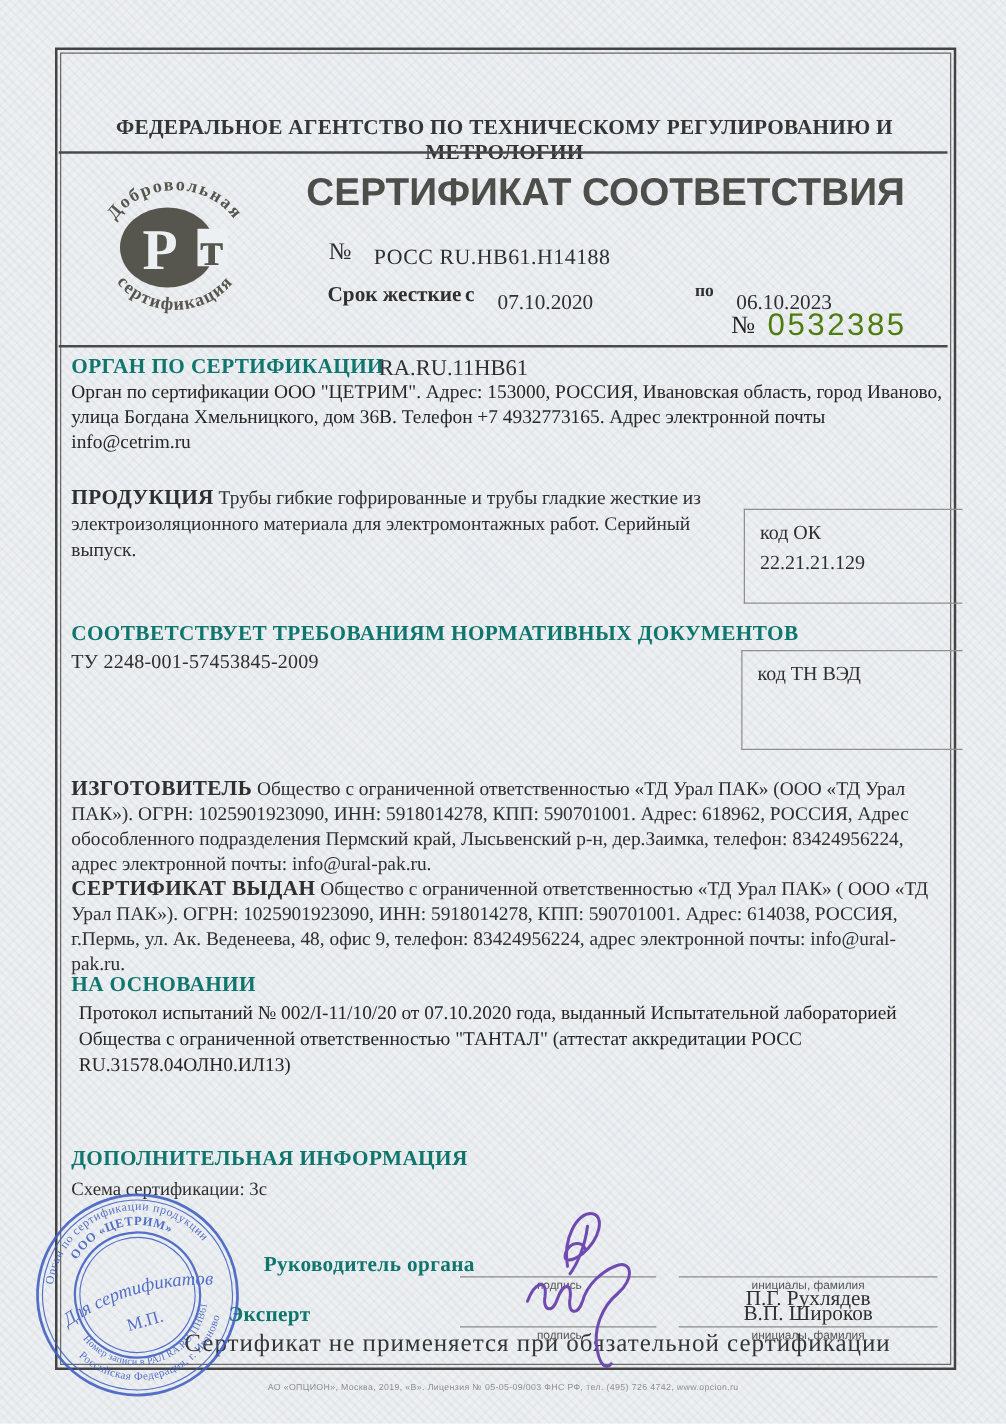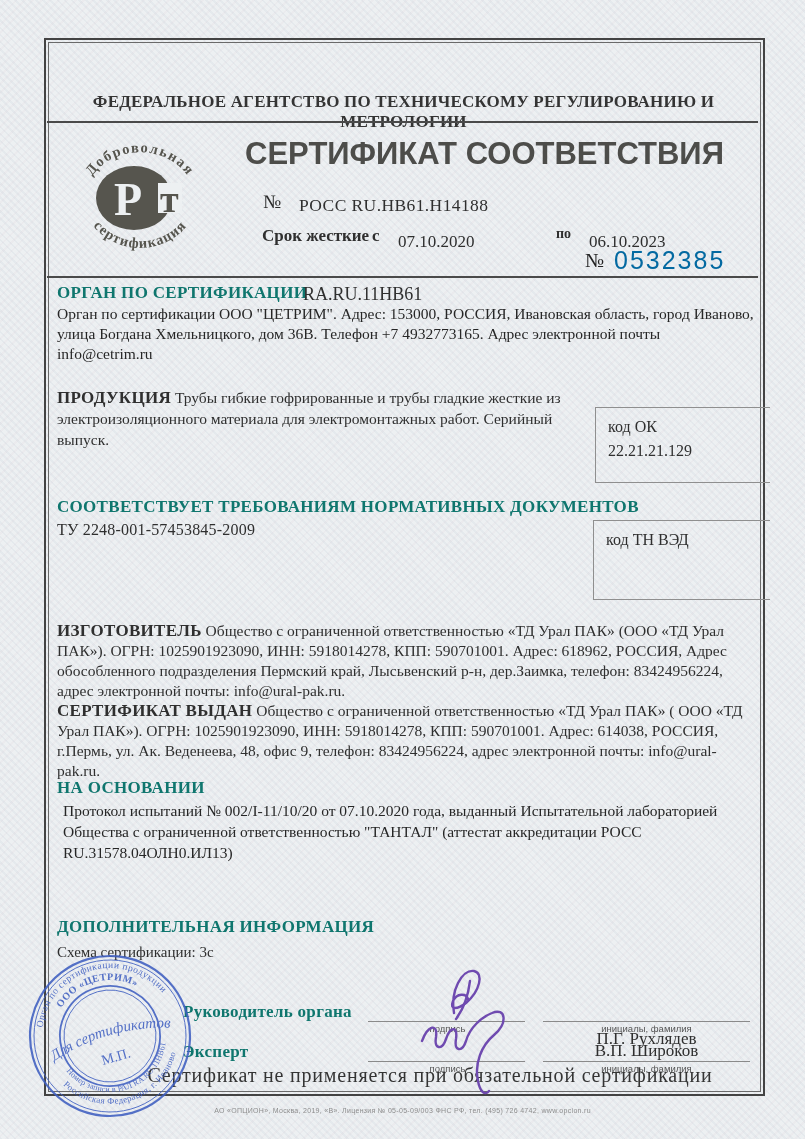--- a/index.html
+++ b/index.html
@@ -22,42 +22,42 @@
          font-family:"Liberation Sans", sans-serif;font-weight:bold;font-size:31px;color:#4d4d4a;}
   .certno-sign{left:263px;top:191px;font-size:19px;color:#2c2c2c;}
   .certno-val{left:299px;top:195px;font-size:17.5px;letter-spacing:0.4px;}
   .validity-label{left:262px;top:226px;font-size:17px;font-weight:600;}
   .validity-s{left:372px;top:226px;font-size:17px;font-weight:600;}
   .valid-from{left:398px;top:232px;font-size:17px;}
   .validity-po{left:556px;top:226px;font-size:14px;font-weight:600;}
   .valid-to{left:589px;top:232px;font-size:17px;}
   .blank-sign{left:585px;top:249px;font-size:20px;color:#222;}
   .blank-digits{left:614px;top:246px;font-family:"Liberation Sans", sans-serif;
-        font-size:25px;letter-spacing:2px;color:#0369a1;}
+        font-size:25px;letter-spacing:2px;color:#4d7c0f;}
   .div1{left:47px;top:276px;width:711px;border-top:2px solid #4a4a4a;}
   .sec-label{font-size:17px;font-weight:bold;letter-spacing:0.3px;color:#0f766e;}
   .org-label{left:57px;top:283px;}
   .org-code{left:303px;top:284px;font-size:18px;}
   .body-text{font-size:15.5px;line-height:20px;color:#262626;}
   .org-text{left:57px;top:304px;width:698px;}
   .para b{font-size:17px;letter-spacing:0.3px;}
   .prod-para{left:57px;top:387px;width:545px;font-size:15.5px;line-height:21px;}
   .codebox{border:1px solid #8f8f8f;border-right:none;padding:7px 12px;font-size:16px;line-height:24px;}
   .codeok{left:595px;top:407px;width:150px;height:60px;}
   .conf-label{left:57px;top:497px;}
   .conf-text{left:57px;top:521px;font-size:16px;letter-spacing:0.2px;}
   .codetn{left:593px;top:520px;width:152px;height:64px;}
   .manu-para{left:57px;top:621px;width:701px;font-size:15.5px;line-height:20px;}
   .issued-para{left:57px;top:701px;width:701px;font-size:15.5px;line-height:20px;}
   .basis-label{left:57px;top:778px;}
   .basis-text{left:63px;top:800px;width:697px;font-size:15.5px;line-height:21px;}
   .add-label{left:57px;top:917px;}
   .add-text{left:57px;top:944px;font-size:15px;}
   .stamp{left:24px;top:950px;width:172px;height:172px;transform:rotate(-16deg);opacity:0.88;z-index:6;}
-  .sig-label1{left:183px;top:1002px;}
+  .sig-label1{left:183px;top:1002px;padding-left:28px;}
   .sig-label2{left:183px;top:1042px;}
   .sig-line{border-top:1px solid #8a8a8a;}
   .sig-line1{left:368px;top:1021px;width:157px;}
   .sig-line2{left:368px;top:1061px;width:157px;}
   .small-cap{font-size:9.5px;color:#555;text-align:center;font-family:"Liberation Sans", sans-serif;}
   .sig-cap1{left:375px;top:1023px;width:145px;}
   .sig-cap2{left:375px;top:1063px;width:145px;}
   .name{font-size:17px;text-align:center;}
   .name1{left:545px;top:1001px;width:203px;margin-top:28px;}
   .name2{left:545px;top:1041px;width:203px;}

